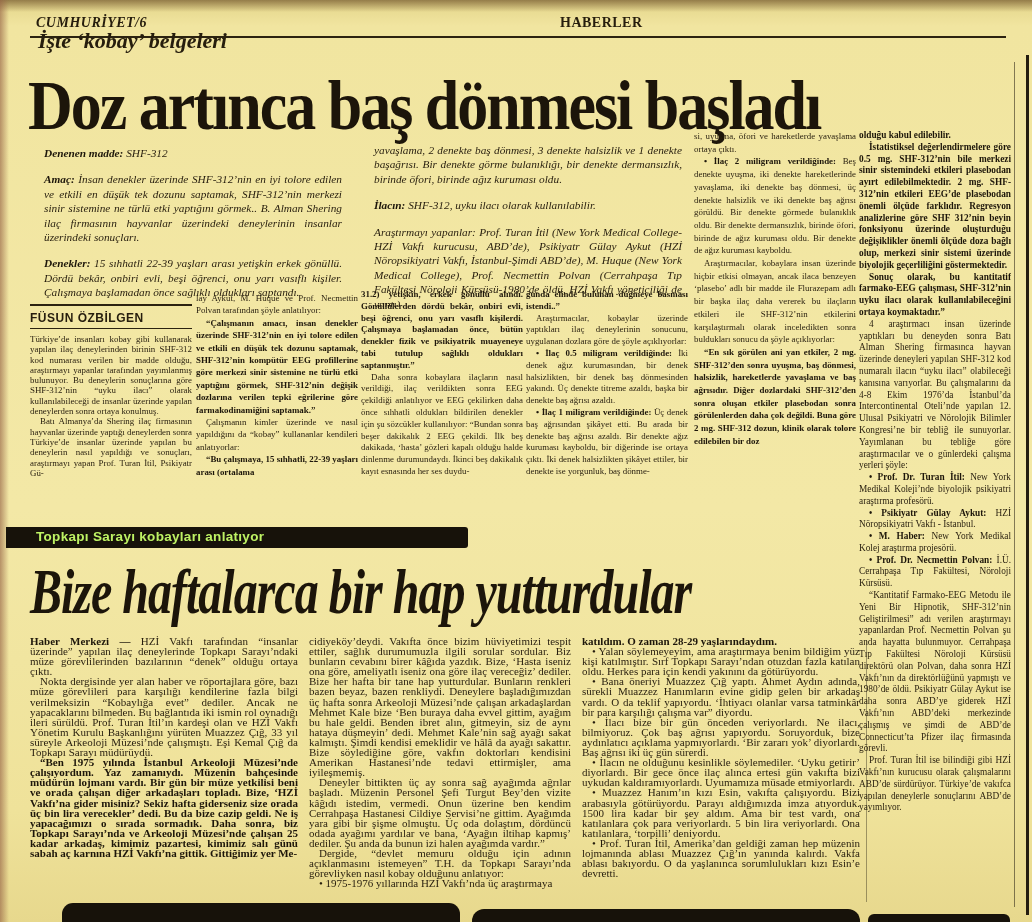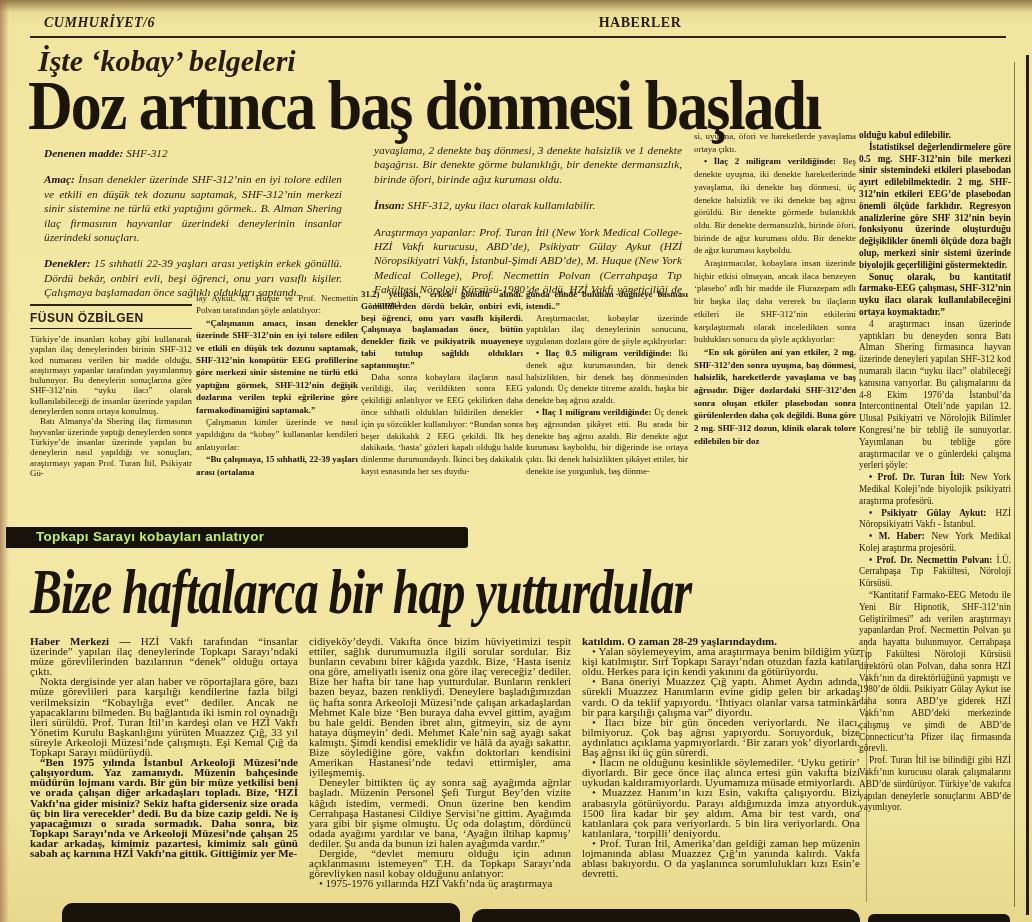--- a/index.html
+++ b/index.html
@@ -4,24 +4,24 @@
 <style>
   *{margin:0;padding:0;box-sizing:border-box}
   html,body{width:1032px;height:922px}
   body{font-family:"Liberation Serif",serif;background:#0e0b06;position:relative;overflow:hidden}
   #page{position:absolute;left:0;top:0;width:1032px;height:922px;overflow:hidden;color:#261d0d;
         background:linear-gradient(180deg,#e3d489 0,#f1e5a0 26px,#f3e8a6 55%,#efe29a 88%,#e7d88d 100%)}
   .edge-top{position:absolute;left:0;top:0;width:1032px;height:12px;
         background:linear-gradient(180deg,rgba(122,95,52,.75),rgba(122,95,52,0))}
   .edge-left{position:absolute;left:0;top:0;width:9px;height:922px;
         background:linear-gradient(90deg,rgba(150,100,70,.65),rgba(150,100,70,0))}
-  .masthead-left{position:absolute;left:44px;top:15px;font-size:14px;font-weight:bold;font-style:italic;letter-spacing:.5px}
-  .masthead-center{position:absolute;left:560px;top:15px;width:160px;text-align:center;font-size:14px;font-weight:bold;letter-spacing:.5px}
+  .masthead-left{position:absolute;left:36px;top:15px;font-size:14px;font-weight:bold;font-style:italic;letter-spacing:.5px}
+  .masthead-center{position:absolute;left:560px;top:15px;width:160px;text-align:left;font-size:14px;font-weight:bold;letter-spacing:.5px}
   .masthead-rule{position:absolute;left:30px;top:36px;width:976px;height:2px;background:#2c2310}
-  .kicker{position:absolute;left:38px;top:44px;font-size:30px;font-weight:bold;font-style:italic}
+  .kicker{position:absolute;left:38px;top:28px;font-size:22px;font-weight:bold;font-style:italic}
   .headline1{position:absolute;left:28px;top:66px;width:980px;font-size:62px;font-weight:bold;
         letter-spacing:-2px;white-space:nowrap;transform:scaleY(1.12);transform-origin:top left;color:#1c150a}
   .intro{position:absolute;font-style:italic;font-size:11.3px;line-height:14.4px;text-align:justify;overflow:hidden}
   .intro .para{text-indent:0;margin:12px}
   .intro-left{left:32px;top:134px;width:322px;height:172px}
   .intro-right{left:362px;top:131px;width:332px;height:176px}
   .byline-box{position:absolute;left:30px;top:304px;width:162px;height:25px;border-top:2.5px solid #2c2310;
         border-bottom:1.5px solid #2c2310;font-family:"Liberation Sans",sans-serif;
         font-size:12px;font-weight:bold;letter-spacing:.5px;padding-top:5px}
   .a1col{position:absolute;width:162px;font-size:8.9px;line-height:10.4px;text-align:justify;overflow:hidden}
@@ -67,21 +67,21 @@
   <h1 class="headline1">Doz artınca baş dönmesi başladı</h1>
 
   <div class="intro intro-left">
       <p class="para"><b>Denenen madde: </b>SHF-312</p>
       <p class="para"><b>Amaç: </b>İnsan denekler üzerinde SHF-312’nin en iyi tolore edilen ve etkili en düşük tek dozunu saptamak, SHF-312’nin merkezi sinir sistemine ne türlü etki yaptığını görmek.. B. Alman Shering ilaç firmasının hayvanlar üzerindeki deneylerinin insanlar üzerindeki sonuçları.</p>
       <p class="para"><b>Denekler: </b>15 sıhhatli 22-39 yaşları arası yetişkin erkek gönüllü. Dördü bekâr, onbiri evli, beşi öğrenci, onu yarı vasıflı kişiler. Çalışmaya başlamadan önce sağlıklı oldukları saptandı.</p>
       <p class="para"><b>Etkiler: </b>5 denekte uyuşma, 2 denekte hareketlerde</p>
     </div>
   <div class="intro intro-right">
       <p class="para">yavaşlama, 2 denekte baş dönmesi, 3 denekte halsizlik ve 1 denekte başağrısı. Bir denekte görme bulanıklığı, bir denekte dermansızlık, birinde öfori, birinde ağız kuruması oldu.</p>
-      <p class="para"><b>İnsan: </b>SHF-312, uyku ilacı olarak kullanılabilir.</p>
+      <p class="para"><b>İlacın: </b>SHF-312, uyku ilacı olarak kullanılabilir.</p>
       <p class="para">Araştırmayı yapanlar: Prof. Turan İtil (New York Medical College-HZİ Vakfı kurucusu, ABD’de), Psikiyatr Gülay Aykut (HZİ Nöropsikiyatri Vakfı, İstanbul-Şimdi ABD’de), M. Huque (New York Medical College), Prof. Necmettin Polvan (Cerrahpaşa Tıp Fakültesi Nöroloji Kürsüsü-1980’de öldü, HZİ Vakfı yöneticiliği de yaptı)</p>
     </div>
 
   <div class="byline-box">
     <span>FÜSUN ÖZBİLGEN</span>
   </div>
 
   <div class="a1col c1">
       <p class="para">Türkiye’de insanları kobay gibi kullanarak yapılan ilaç deneylerinden birinin SHF-312 kod numarası verilen bir madde olduğu, araştırmayı yapanlar tarafından yayımlanmış bulunuyor. Bu deneylerin sonuçlarına göre SHF-312’nin “uyku ilacı” olarak kullanılabileceği de insanlar üzerinde yapılan deneylerden sonra ortaya konulmuş.</p>
       <p class="para">Batı Almanya’da Shering ilaç firmasının hayvanlar üzerinde yaptığı deneylerden sonra Türkiye’de insanlar üzerinde yapılan bu deneylerin nasıl yapıldığı ve sonuçları, araştırmayı yapan Prof. Turan İtil, Psikiyatr Gü-</p>

